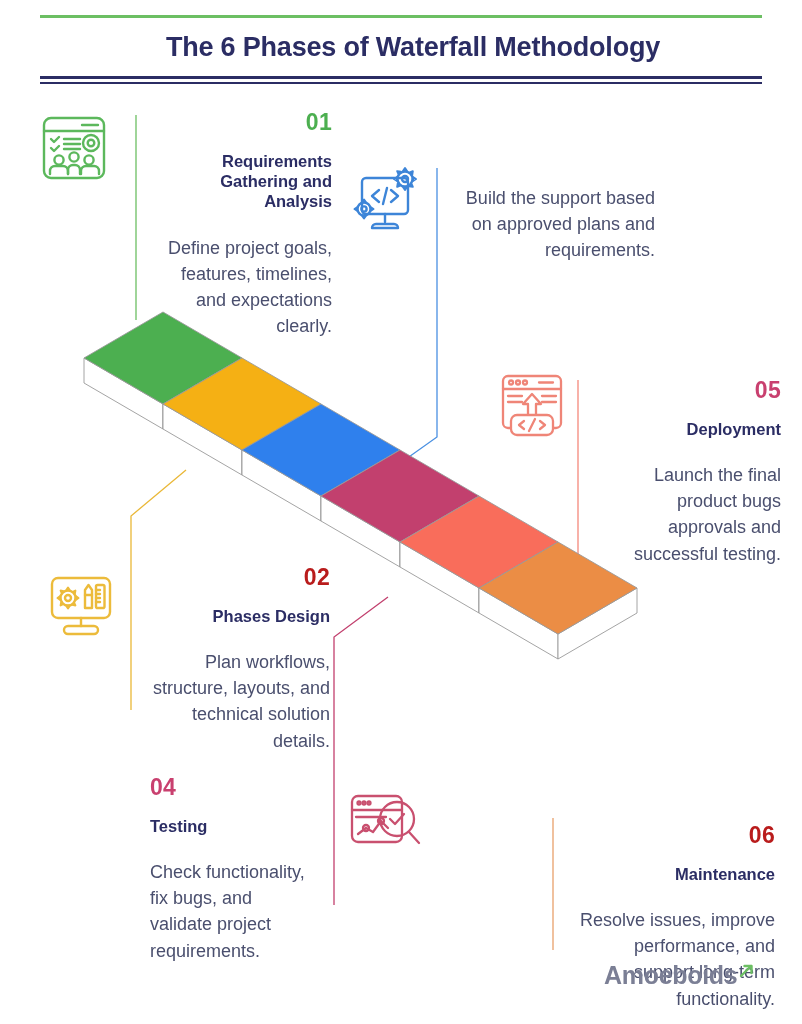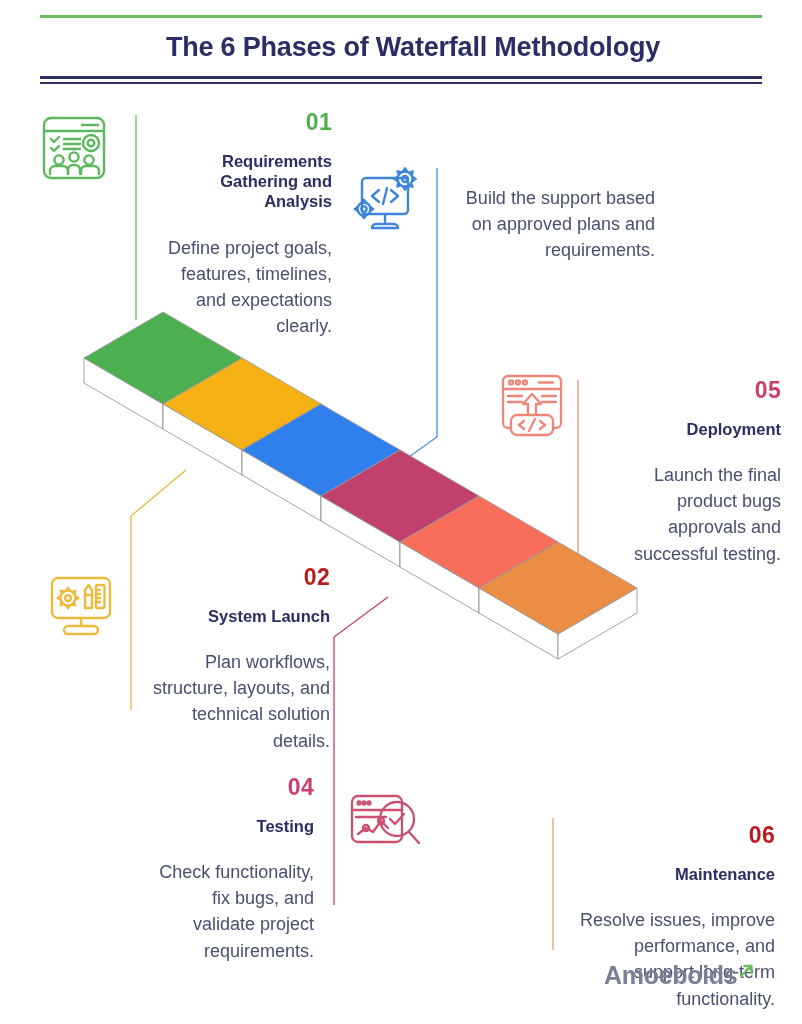--- a/index.html
+++ b/index.html
@@ -45,21 +45,21 @@
     font-size:16.5px;font-weight:bold;color:#2b2d64;line-height:1.22;margin-top:17px;
   }
   .phase .desc{
     font-size:18px;color:#4a4f6e;line-height:1.45;margin-top:23px;
   }
   .icon-wrap{position:absolute;}
   .icon-wrap svg{display:block;}
 
   
   .ta-left{text-align:right;}
-  .ta-right{text-align:right;}
+  .ta-right{}
 
   
   .logo{
     position:absolute;left:604px;top:963px;
     display:flex;align-items:flex-start;
   }
   .logo .word{
     font-size:25px;font-weight:bold;color:#7b7f95;letter-spacing:-0.3px;line-height:1;
   }
   .logo .arrow{margin-left:1px;margin-bottom:13px;}
@@ -216,21 +216,21 @@
       <line x1="38" y1="23" x2="45" y2="23"></line>
       <rect x="49" y="13" width="8.5" height="23" rx="1.6"></rect>
       <line x1="49" y1="18" x2="53" y2="18"></line>
       <line x1="49" y1="22" x2="53" y2="22"></line>
       <line x1="49" y1="26" x2="53" y2="26"></line>
       <line x1="49" y1="30" x2="53" y2="30"></line>
     </svg>
   </div>
   <div class="phase ta-left" style="left:150px;top:565px;width:180px;">
     <div class="num" style="color:#b91c1c">02</div>
-    <div class="ttl">System Launch</div>
+    <div class="ttl">Phases Design</div>
     <div class="desc">Plan workflows, structure, layouts, and technical solution details.</div>
   </div>
 
   <div class="phase ta-right" style="left:150px;top:775px;width:164px;">
     <div class="num" style="color:#c9406f">04</div>
     <div class="ttl">Testing</div>
     <div class="desc">Check functionality, fix bugs, and validate project requirements.</div>
   </div>
   <div class="icon-wrap" style="left:346px;top:788px;">
     <svg width="78" height="70" viewBox="0 0 78 70" fill="none" stroke="#c9506f" stroke-width="2.3" stroke-linecap="round" stroke-linejoin="round">

